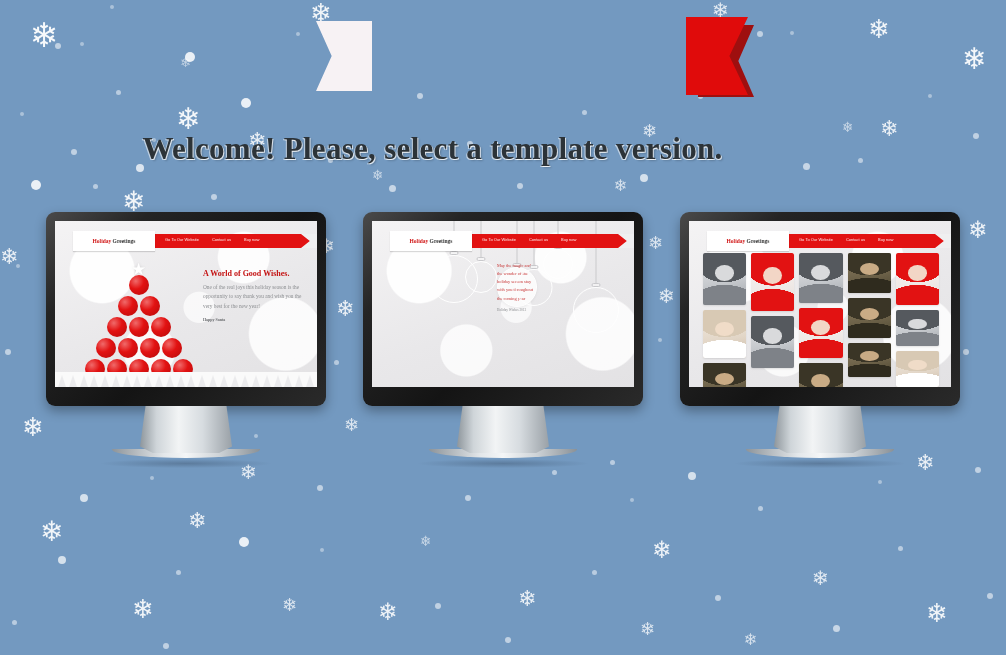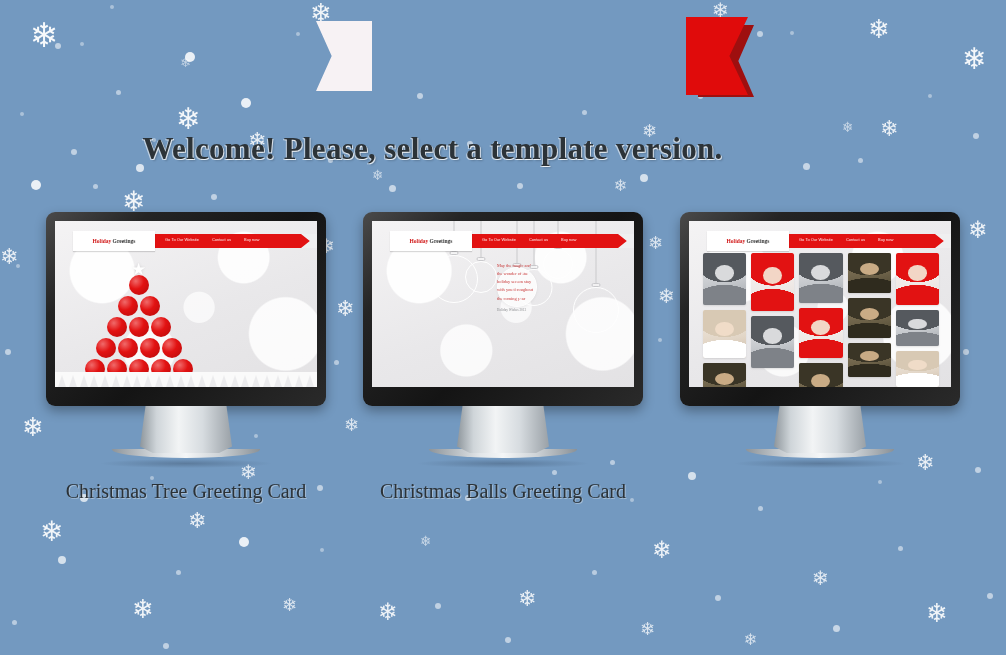--- a/index.html
+++ b/index.html
@@ -529,20 +529,25 @@
             </div>
             <div class="tree-row">
               <div class="ball"></div>
               <div class="ball"></div>
               <div class="ball"></div>
               <div class="ball"></div>
               <div class="ball"></div>
             </div>
           </div>
 
+        <div class="tree-text">
+          <div class="tree-head">A World of Good Wishes.</div>
+          <div class="tree-body">One of the real joys this holiday season is the opportunity to say thank you and wish you the very best for the new year!</div>
+          <div class="tree-sign">Happy Santa</div>
+        </div>
 
         <div class="tree-strip" id="tree-strip">
             <div class="mini-tree"></div>
             <div class="mini-tree"></div>
             <div class="mini-tree"></div>
             <div class="mini-tree"></div>
             <div class="mini-tree"></div>
             <div class="mini-tree"></div>
             <div class="mini-tree"></div>
             <div class="mini-tree"></div>
@@ -563,21 +568,20 @@
             <div class="mini-tree"></div>
             <div class="mini-tree"></div>
           </div>
       </div>
     </div>
     <div class="stand-wrap">
       <div class="stand-neck"></div>
       <div class="stand-base"></div>
       <div class="stand-shadow"></div>
     </div>
-    <div class="caption">Christmas Tree Greeting Card</div>
   </div>
 
   <div class="monitor-unit">
     <div class="monitor-frame">
       <div class="screen">
         <div class="card-bg"></div>
 
         <div id="ornaments">
             <div class="orn" style="left: 58px; top: 0px; width: 48px;">
               <div class="orn-string" style="height: 30px;"></div>
@@ -603,119 +607,20 @@
             </div>
             <div class="orn" style="left: 143px; top: 0px; width: 37px;">
               <div class="orn-string" style="height: 44px;"></div>
               <div class="orn-cap" style="top: 44px;"></div>
               <div class="orn-circle" style="top: 48px; width: 37px; height: 37px;"></div>
             </div>
             <div class="orn" style="left: 201px; top: 0px; width: 46px;">
               <div class="orn-string" style="height: 62px;"></div>
               <div class="orn-cap" style="top: 62px;"></div>
               <div class="orn-circle" style="top: 66px; width: 46px; height: 46px;"></div>
-            </div>
-          </div>
-
-        <div class="mini-nav">
-          <div class="mini-nav-bar">
-            <div class="mini-nav-notch"></div>
-          </div>
-          <div class="mini-logo">
-            <span class="r">Holiday</span>&nbsp;<span class="d">Greetings</span>
-          </div>
-          <div class="mini-links">
-            <span>Go To Our Website</span>
-            <span>Contact us</span>
-            <span>Buy now</span>
-          </div>
-        </div>
-      </div>
-    </div>
-    <div class="stand-wrap">
-      <div class="stand-neck"></div>
-      <div class="stand-base"></div>
-      <div class="stand-shadow"></div>
-    </div>
-    <div class="caption">Christmas Balls Greeting Card</div>
-  </div>
-
-  <div class="monitor-unit">
-    <div class="monitor-frame">
-      <div class="screen">
-        <div class="card-bg"></div>
-
-        <div class="iso-grid" id="iso-grid">
-            <div class="iso-cell" style="height: 52px; background: linear-gradient(170deg, rgb(233, 234, 236) 0%, rgb(198, 201, 205) 55%, rgb(159, 163, 168) 100%);">
-              <div class="ph" style="background: radial-gradient(62% 34% at 50% 22%, rgb(85, 89, 94) 0px, rgb(85, 89, 94) 100%, rgba(0, 0, 0, 0) 101%);"></div>
-              <div class="ph-face" style="left: 28%; top: 24%; width: 44%; height: 30%; background: rgb(217, 218, 220);"></div>
-              <div class="ph" style="top: auto; bottom: 0px; height: 38%; background: radial-gradient(78% 100% at 50% 100%, rgb(126, 130, 136) 0px, rgb(126, 130, 136) 100%, rgba(0, 0, 0, 0) 101%);"></div>
-            </div>
-            <div class="iso-cell" style="height: 48px; background: linear-gradient(170deg, rgb(243, 236, 228) 0%, rgb(226, 214, 199) 60%, rgb(203, 187, 168) 100%);">
-              <div class="ph" style="background: radial-gradient(62% 34% at 50% 22%, rgb(216, 201, 180) 0px, rgb(216, 201, 180) 100%, rgba(0, 0, 0, 0) 101%);"></div>
-              <div class="ph-face" style="left: 28%; top: 24%; width: 44%; height: 30%; background: rgb(240, 220, 200);"></div>
-              <div class="ph" style="top: auto; bottom: 0px; height: 38%; background: radial-gradient(78% 100% at 50% 100%, rgb(255, 255, 255) 0px, rgb(255, 255, 255) 100%, rgba(0, 0, 0, 0) 101%);"></div>
-            </div>
-            <div class="iso-cell" style="height: 40px; background: linear-gradient(170deg, rgb(141, 127, 99) 0%, rgb(109, 98, 73) 55%, rgb(74, 68, 47) 100%);">
-              <div class="ph" style="background: radial-gradient(62% 34% at 50% 22%, rgb(58, 53, 38) 0px, rgb(58, 53, 38) 100%, rgba(0, 0, 0, 0) 101%);"></div>
-              <div class="ph-face" style="left: 28%; top: 24%; width: 44%; height: 30%; background: rgb(201, 171, 133);"></div>
-            </div>
-            <div class="iso-cell" style="height: 58px; background: linear-gradient(170deg, rgb(246, 243, 241) 0%, rgb(239, 233, 230) 60%, rgb(228, 220, 216) 100%);">
-              <div class="ph" style="background: radial-gradient(62% 34% at 50% 22%, rgb(226, 18, 18) 0px, rgb(226, 18, 18) 100%, rgba(0, 0, 0, 0) 101%);"></div>
-              <div class="ph-face" style="left: 28%; top: 24%; width: 44%; height: 30%; background: rgb(242, 214, 198);"></div>
-              <div class="ph" style="top: auto; bottom: 0px; height: 38%; background: radial-gradient(78% 100% at 50% 100%, rgb(226, 18, 18) 0px, rgb(226, 18, 18) 100%, rgba(0, 0, 0, 0) 101%);"></div>
-            </div>
-            <div class="iso-cell" style="height: 52px; background: linear-gradient(170deg, rgb(233, 234, 236) 0%, rgb(198, 201, 205) 55%, rgb(159, 163, 168) 100%);">
-              <div class="ph" style="background: radial-gradient(62% 34% at 50% 22%, rgb(85, 89, 94) 0px, rgb(85, 89, 94) 100%, rgba(0, 0, 0, 0) 101%);"></div>
-              <div class="ph-face" style="left: 28%; top: 24%; width: 44%; height: 30%; background: rgb(217, 218, 220);"></div>
-              <div class="ph" style="top: auto; bottom: 0px; height: 38%; background: radial-gradient(78% 100% at 50% 100%, rgb(126, 130, 136) 0px, rgb(126, 130, 136) 100%, rgba(0, 0, 0, 0) 101%);"></div>
-            </div>
-            <div class="iso-cell" style="height: 50px; background: linear-gradient(170deg, rgb(233, 234, 236) 0%, rgb(198, 201, 205) 55%, rgb(159, 163, 168) 100%);">
-              <div class="ph" style="background: radial-gradient(62% 34% at 50% 22%, rgb(85, 89, 94) 0px, rgb(85, 89, 94) 100%, rgba(0, 0, 0, 0) 101%);"></div>
-              <div class="ph-face" style="left: 28%; top: 24%; width: 44%; height: 30%; background: rgb(217, 218, 220);"></div>
-              <div class="ph" style="top: auto; bottom: 0px; height: 38%; background: radial-gradient(78% 100% at 50% 100%, rgb(126, 130, 136) 0px, rgb(126, 130, 136) 100%, rgba(0, 0, 0, 0) 101%);"></div>
-            </div>
-            <div class="iso-cell" style="height: 50px; background: linear-gradient(170deg, rgb(246, 243, 241) 0%, rgb(239, 233, 230) 60%, rgb(228, 220, 216) 100%);">
-              <div class="ph" style="background: radial-gradient(62% 34% at 50% 22%, rgb(226, 18, 18) 0px, rgb(226, 18, 18) 100%, rgba(0, 0, 0, 0) 101%);"></div>
-              <div class="ph-face" style="left: 28%; top: 24%; width: 44%; height: 30%; background: rgb(242, 214, 198);"></div>
-              <div class="ph" style="top: auto; bottom: 0px; height: 38%; background: radial-gradient(78% 100% at 50% 100%, rgb(226, 18, 18) 0px, rgb(226, 18, 18) 100%, rgba(0, 0, 0, 0) 101%);"></div>
-            </div>
-            <div class="iso-cell" style="height: 46px; background: linear-gradient(170deg, rgb(141, 127, 99) 0%, rgb(109, 98, 73) 55%, rgb(74, 68, 47) 100%);">
-              <div class="ph" style="background: radial-gradient(62% 34% at 50% 22%, rgb(58, 53, 38) 0px, rgb(58, 53, 38) 100%, rgba(0, 0, 0, 0) 101%);"></div>
-              <div class="ph-face" style="left: 28%; top: 24%; width: 44%; height: 30%; background: rgb(201, 171, 133);"></div>
-            </div>
-            <div class="iso-cell" style="height: 40px; background: linear-gradient(170deg, rgb(141, 127, 99) 0%, rgb(109, 98, 73) 55%, rgb(74, 68, 47) 100%);">
-              <div class="ph" style="background: radial-gradient(62% 34% at 50% 22%, rgb(58, 53, 38) 0px, rgb(58, 53, 38) 100%, rgba(0, 0, 0, 0) 101%);"></div>
-              <div class="ph-face" style="left: 28%; top: 24%; width: 44%; height: 30%; background: rgb(201, 171, 133);"></div>
-              <div class="ph" style="top: auto; bottom: 0px; height: 38%; background: radial-gradient(78% 100% at 50% 100%, rgb(47, 43, 30) 0px, rgb(47, 43, 30) 100%, rgba(0, 0, 0, 0) 101%);"></div>
-            </div>
-            <div class="iso-cell" style="height: 40px; background: linear-gradient(170deg, rgb(141, 127, 99) 0%, rgb(109, 98, 73) 55%, rgb(74, 68, 47) 100%);">
-              <div class="ph" style="background: radial-gradient(62% 34% at 50% 22%, rgb(58, 53, 38) 0px, rgb(58, 53, 38) 100%, rgba(0, 0, 0, 0) 101%);"></div>
-              <div class="ph-face" style="left: 28%; top: 24%; width: 44%; height: 30%; background: rgb(201, 171, 133);"></div>
-              <div class="ph" style="top: auto; bottom: 0px; height: 38%; background: radial-gradient(78% 100% at 50% 100%, rgb(47, 43, 30) 0px, rgb(47, 43, 30) 100%, rgba(0, 0, 0, 0) 101%);"></div>
-            </div>
-            <div class="iso-cell" style="height: 34px; background: linear-gradient(170deg, rgb(141, 127, 99) 0%, rgb(109, 98, 73) 55%, rgb(74, 68, 47) 100%);">
-              <div class="ph" style="background: radial-gradient(62% 34% at 50% 22%, rgb(58, 53, 38) 0px, rgb(58, 53, 38) 100%, rgba(0, 0, 0, 0) 101%);"></div>
-              <div class="ph-face" style="left: 28%; top: 24%; width: 44%; height: 30%; background: rgb(201, 171, 133);"></div>
-              <div class="ph" style="top: auto; bottom: 0px; height: 38%; background: radial-gradient(78% 100% at 50% 100%, rgb(47, 43, 30) 0px, rgb(47, 43, 30) 100%, rgba(0, 0, 0, 0) 101%);"></div>
-            </div>
-            <div class="iso-cell" style="height: 52px; background: linear-gradient(170deg, rgb(246, 243, 241) 0%, rgb(239, 233, 230) 60%, rgb(228, 220, 216) 100%);">
-              <div class="ph" style="background: radial-gradient(62% 34% at 50% 22%, rgb(226, 18, 18) 0px, rgb(226, 18, 18) 100%, rgba(0, 0, 0, 0) 101%);"></div>
-              <div class="ph-face" style="left: 28%; top: 24%; width: 44%; height: 30%; background: rgb(242, 214, 198);"></div>
-              <div class="ph" style="top: auto; bottom: 0px; height: 38%; background: radial-gradient(78% 100% at 50% 100%, rgb(226, 18, 18) 0px, rgb(226, 18, 18) 100%, rgba(0, 0, 0, 0) 101%);"></div>
-            </div>
-            <div class="iso-cell" style="height: 36px; background: linear-gradient(170deg, rgb(233, 234, 236) 0%, rgb(198, 201, 205) 55%, rgb(159, 163, 168) 100%);">
-              <div class="ph" style="background: radial-gradient(62% 34% at 50% 22%, rgb(85, 89, 94) 0px, rgb(85, 89, 94) 100%, rgba(0, 0, 0, 0) 101%);"></div>
-              <div class="ph-face" style="left: 28%; top: 24%; width: 44%; height: 30%; background: rgb(217, 218, 220);"></div>
-              <div class="ph" style="top: auto; bottom: 0px; height: 38%; background: radial-gradient(78% 100% at 50% 100%, rgb(126, 130, 136) 0px, rgb(126, 130, 136) 100%, rgba(0, 0, 0, 0) 101%);"></div>
-            </div>
-            <div class="iso-cell" style="height: 36px; background: linear-gradient(170deg, rgb(243, 236, 228) 0%, rgb(226, 214, 199) 60%, rgb(203, 187, 168) 100%);">
-              <div class="ph" style="background: radial-gradient(62% 34% at 50% 22%, rgb(216, 201, 180) 0px, rgb(216, 201, 180) 100%, rgba(0, 0, 0, 0) 101%);"></div>
-              <div class="ph-face" style="left: 28%; top: 24%; width: 44%; height: 30%; background: rgb(240, 220, 200);"></div>
-              <div class="ph" style="top: auto; bottom: 0px; height: 38%; background: radial-gradient(78% 100% at 50% 100%, rgb(255, 255, 255) 0px, rgb(255, 255, 255) 100%, rgba(0, 0, 0, 0) 101%);"></div>
             </div>
           </div>
 
         <div class="mini-nav">
           <div class="mini-nav-bar">
             <div class="mini-nav-notch"></div>
           </div>
           <div class="mini-logo">
             <span class="r">Holiday</span>&nbsp;<span class="d">Greetings</span>
           </div>
@@ -727,13 +632,111 @@
         </div>
       </div>
     </div>
     <div class="stand-wrap">
       <div class="stand-neck"></div>
       <div class="stand-base"></div>
       <div class="stand-shadow"></div>
     </div>
   </div>
 
+  <div class="monitor-unit">
+    <div class="monitor-frame">
+      <div class="screen">
+        <div class="card-bg"></div>
+
+        <div class="iso-grid" id="iso-grid">
+            <div class="iso-cell" style="height: 52px; background: linear-gradient(170deg, rgb(233, 234, 236) 0%, rgb(198, 201, 205) 55%, rgb(159, 163, 168) 100%);">
+              <div class="ph" style="background: radial-gradient(62% 34% at 50% 22%, rgb(85, 89, 94) 0px, rgb(85, 89, 94) 100%, rgba(0, 0, 0, 0) 101%);"></div>
+              <div class="ph-face" style="left: 28%; top: 24%; width: 44%; height: 30%; background: rgb(217, 218, 220);"></div>
+              <div class="ph" style="top: auto; bottom: 0px; height: 38%; background: radial-gradient(78% 100% at 50% 100%, rgb(126, 130, 136) 0px, rgb(126, 130, 136) 100%, rgba(0, 0, 0, 0) 101%);"></div>
+            </div>
+            <div class="iso-cell" style="height: 48px; background: linear-gradient(170deg, rgb(243, 236, 228) 0%, rgb(226, 214, 199) 60%, rgb(203, 187, 168) 100%);">
+              <div class="ph" style="background: radial-gradient(62% 34% at 50% 22%, rgb(216, 201, 180) 0px, rgb(216, 201, 180) 100%, rgba(0, 0, 0, 0) 101%);"></div>
+              <div class="ph-face" style="left: 28%; top: 24%; width: 44%; height: 30%; background: rgb(240, 220, 200);"></div>
+              <div class="ph" style="top: auto; bottom: 0px; height: 38%; background: radial-gradient(78% 100% at 50% 100%, rgb(255, 255, 255) 0px, rgb(255, 255, 255) 100%, rgba(0, 0, 0, 0) 101%);"></div>
+            </div>
+            <div class="iso-cell" style="height: 40px; background: linear-gradient(170deg, rgb(141, 127, 99) 0%, rgb(109, 98, 73) 55%, rgb(74, 68, 47) 100%);">
+              <div class="ph" style="background: radial-gradient(62% 34% at 50% 22%, rgb(58, 53, 38) 0px, rgb(58, 53, 38) 100%, rgba(0, 0, 0, 0) 101%);"></div>
+              <div class="ph-face" style="left: 28%; top: 24%; width: 44%; height: 30%; background: rgb(201, 171, 133);"></div>
+            </div>
+            <div class="iso-cell" style="height: 58px; background: linear-gradient(170deg, rgb(246, 243, 241) 0%, rgb(239, 233, 230) 60%, rgb(228, 220, 216) 100%);">
+              <div class="ph" style="background: radial-gradient(62% 34% at 50% 22%, rgb(226, 18, 18) 0px, rgb(226, 18, 18) 100%, rgba(0, 0, 0, 0) 101%);"></div>
+              <div class="ph-face" style="left: 28%; top: 24%; width: 44%; height: 30%; background: rgb(242, 214, 198);"></div>
+              <div class="ph" style="top: auto; bottom: 0px; height: 38%; background: radial-gradient(78% 100% at 50% 100%, rgb(226, 18, 18) 0px, rgb(226, 18, 18) 100%, rgba(0, 0, 0, 0) 101%);"></div>
+            </div>
+            <div class="iso-cell" style="height: 52px; background: linear-gradient(170deg, rgb(233, 234, 236) 0%, rgb(198, 201, 205) 55%, rgb(159, 163, 168) 100%);">
+              <div class="ph" style="background: radial-gradient(62% 34% at 50% 22%, rgb(85, 89, 94) 0px, rgb(85, 89, 94) 100%, rgba(0, 0, 0, 0) 101%);"></div>
+              <div class="ph-face" style="left: 28%; top: 24%; width: 44%; height: 30%; background: rgb(217, 218, 220);"></div>
+              <div class="ph" style="top: auto; bottom: 0px; height: 38%; background: radial-gradient(78% 100% at 50% 100%, rgb(126, 130, 136) 0px, rgb(126, 130, 136) 100%, rgba(0, 0, 0, 0) 101%);"></div>
+            </div>
+            <div class="iso-cell" style="height: 50px; background: linear-gradient(170deg, rgb(233, 234, 236) 0%, rgb(198, 201, 205) 55%, rgb(159, 163, 168) 100%);">
+              <div class="ph" style="background: radial-gradient(62% 34% at 50% 22%, rgb(85, 89, 94) 0px, rgb(85, 89, 94) 100%, rgba(0, 0, 0, 0) 101%);"></div>
+              <div class="ph-face" style="left: 28%; top: 24%; width: 44%; height: 30%; background: rgb(217, 218, 220);"></div>
+              <div class="ph" style="top: auto; bottom: 0px; height: 38%; background: radial-gradient(78% 100% at 50% 100%, rgb(126, 130, 136) 0px, rgb(126, 130, 136) 100%, rgba(0, 0, 0, 0) 101%);"></div>
+            </div>
+            <div class="iso-cell" style="height: 50px; background: linear-gradient(170deg, rgb(246, 243, 241) 0%, rgb(239, 233, 230) 60%, rgb(228, 220, 216) 100%);">
+              <div class="ph" style="background: radial-gradient(62% 34% at 50% 22%, rgb(226, 18, 18) 0px, rgb(226, 18, 18) 100%, rgba(0, 0, 0, 0) 101%);"></div>
+              <div class="ph-face" style="left: 28%; top: 24%; width: 44%; height: 30%; background: rgb(242, 214, 198);"></div>
+              <div class="ph" style="top: auto; bottom: 0px; height: 38%; background: radial-gradient(78% 100% at 50% 100%, rgb(226, 18, 18) 0px, rgb(226, 18, 18) 100%, rgba(0, 0, 0, 0) 101%);"></div>
+            </div>
+            <div class="iso-cell" style="height: 46px; background: linear-gradient(170deg, rgb(141, 127, 99) 0%, rgb(109, 98, 73) 55%, rgb(74, 68, 47) 100%);">
+              <div class="ph" style="background: radial-gradient(62% 34% at 50% 22%, rgb(58, 53, 38) 0px, rgb(58, 53, 38) 100%, rgba(0, 0, 0, 0) 101%);"></div>
+              <div class="ph-face" style="left: 28%; top: 24%; width: 44%; height: 30%; background: rgb(201, 171, 133);"></div>
+            </div>
+            <div class="iso-cell" style="height: 40px; background: linear-gradient(170deg, rgb(141, 127, 99) 0%, rgb(109, 98, 73) 55%, rgb(74, 68, 47) 100%);">
+              <div class="ph" style="background: radial-gradient(62% 34% at 50% 22%, rgb(58, 53, 38) 0px, rgb(58, 53, 38) 100%, rgba(0, 0, 0, 0) 101%);"></div>
+              <div class="ph-face" style="left: 28%; top: 24%; width: 44%; height: 30%; background: rgb(201, 171, 133);"></div>
+              <div class="ph" style="top: auto; bottom: 0px; height: 38%; background: radial-gradient(78% 100% at 50% 100%, rgb(47, 43, 30) 0px, rgb(47, 43, 30) 100%, rgba(0, 0, 0, 0) 101%);"></div>
+            </div>
+            <div class="iso-cell" style="height: 40px; background: linear-gradient(170deg, rgb(141, 127, 99) 0%, rgb(109, 98, 73) 55%, rgb(74, 68, 47) 100%);">
+              <div class="ph" style="background: radial-gradient(62% 34% at 50% 22%, rgb(58, 53, 38) 0px, rgb(58, 53, 38) 100%, rgba(0, 0, 0, 0) 101%);"></div>
+              <div class="ph-face" style="left: 28%; top: 24%; width: 44%; height: 30%; background: rgb(201, 171, 133);"></div>
+              <div class="ph" style="top: auto; bottom: 0px; height: 38%; background: radial-gradient(78% 100% at 50% 100%, rgb(47, 43, 30) 0px, rgb(47, 43, 30) 100%, rgba(0, 0, 0, 0) 101%);"></div>
+            </div>
+            <div class="iso-cell" style="height: 34px; background: linear-gradient(170deg, rgb(141, 127, 99) 0%, rgb(109, 98, 73) 55%, rgb(74, 68, 47) 100%);">
+              <div class="ph" style="background: radial-gradient(62% 34% at 50% 22%, rgb(58, 53, 38) 0px, rgb(58, 53, 38) 100%, rgba(0, 0, 0, 0) 101%);"></div>
+              <div class="ph-face" style="left: 28%; top: 24%; width: 44%; height: 30%; background: rgb(201, 171, 133);"></div>
+              <div class="ph" style="top: auto; bottom: 0px; height: 38%; background: radial-gradient(78% 100% at 50% 100%, rgb(47, 43, 30) 0px, rgb(47, 43, 30) 100%, rgba(0, 0, 0, 0) 101%);"></div>
+            </div>
+            <div class="iso-cell" style="height: 52px; background: linear-gradient(170deg, rgb(246, 243, 241) 0%, rgb(239, 233, 230) 60%, rgb(228, 220, 216) 100%);">
+              <div class="ph" style="background: radial-gradient(62% 34% at 50% 22%, rgb(226, 18, 18) 0px, rgb(226, 18, 18) 100%, rgba(0, 0, 0, 0) 101%);"></div>
+              <div class="ph-face" style="left: 28%; top: 24%; width: 44%; height: 30%; background: rgb(242, 214, 198);"></div>
+              <div class="ph" style="top: auto; bottom: 0px; height: 38%; background: radial-gradient(78% 100% at 50% 100%, rgb(226, 18, 18) 0px, rgb(226, 18, 18) 100%, rgba(0, 0, 0, 0) 101%);"></div>
+            </div>
+            <div class="iso-cell" style="height: 36px; background: linear-gradient(170deg, rgb(233, 234, 236) 0%, rgb(198, 201, 205) 55%, rgb(159, 163, 168) 100%);">
+              <div class="ph" style="background: radial-gradient(62% 34% at 50% 22%, rgb(85, 89, 94) 0px, rgb(85, 89, 94) 100%, rgba(0, 0, 0, 0) 101%);"></div>
+              <div class="ph-face" style="left: 28%; top: 24%; width: 44%; height: 30%; background: rgb(217, 218, 220);"></div>
+              <div class="ph" style="top: auto; bottom: 0px; height: 38%; background: radial-gradient(78% 100% at 50% 100%, rgb(126, 130, 136) 0px, rgb(126, 130, 136) 100%, rgba(0, 0, 0, 0) 101%);"></div>
+            </div>
+            <div class="iso-cell" style="height: 36px; background: linear-gradient(170deg, rgb(243, 236, 228) 0%, rgb(226, 214, 199) 60%, rgb(203, 187, 168) 100%);">
+              <div class="ph" style="background: radial-gradient(62% 34% at 50% 22%, rgb(216, 201, 180) 0px, rgb(216, 201, 180) 100%, rgba(0, 0, 0, 0) 101%);"></div>
+              <div class="ph-face" style="left: 28%; top: 24%; width: 44%; height: 30%; background: rgb(240, 220, 200);"></div>
+              <div class="ph" style="top: auto; bottom: 0px; height: 38%; background: radial-gradient(78% 100% at 50% 100%, rgb(255, 255, 255) 0px, rgb(255, 255, 255) 100%, rgba(0, 0, 0, 0) 101%);"></div>
+            </div>
+          </div>
+
+        <div class="mini-nav">
+          <div class="mini-nav-bar">
+            <div class="mini-nav-notch"></div>
+          </div>
+          <div class="mini-logo">
+            <span class="r">Holiday</span>&nbsp;<span class="d">Greetings</span>
+          </div>
+          <div class="mini-links">
+            <span>Go To Our Website</span>
+            <span>Contact us</span>
+            <span>Buy now</span>
+          </div>
+        </div>
+      </div>
+    </div>
+    <div class="stand-wrap">
+      <div class="stand-neck"></div>
+      <div class="stand-base"></div>
+      <div class="stand-shadow"></div>
+    </div>
+  </div>
+
 </div>
 
 </body></html>

